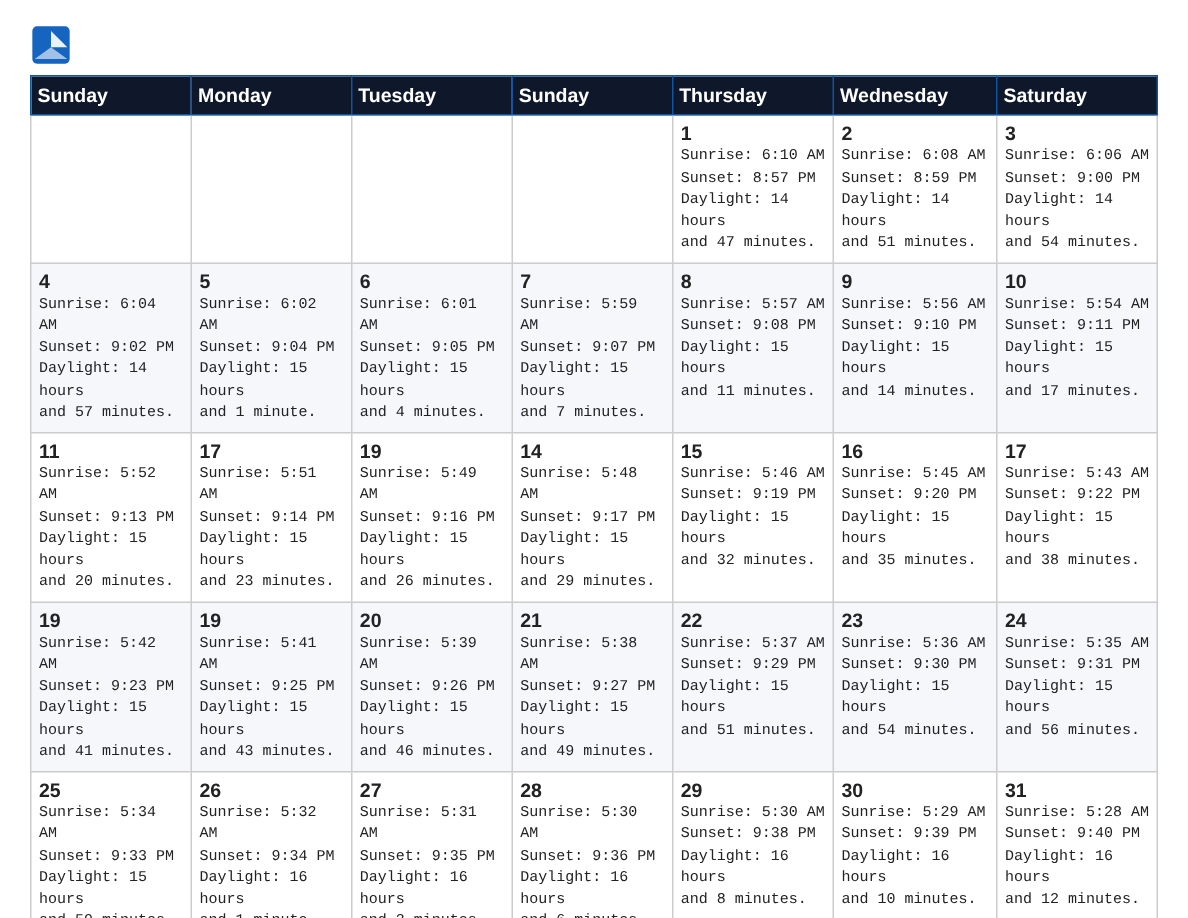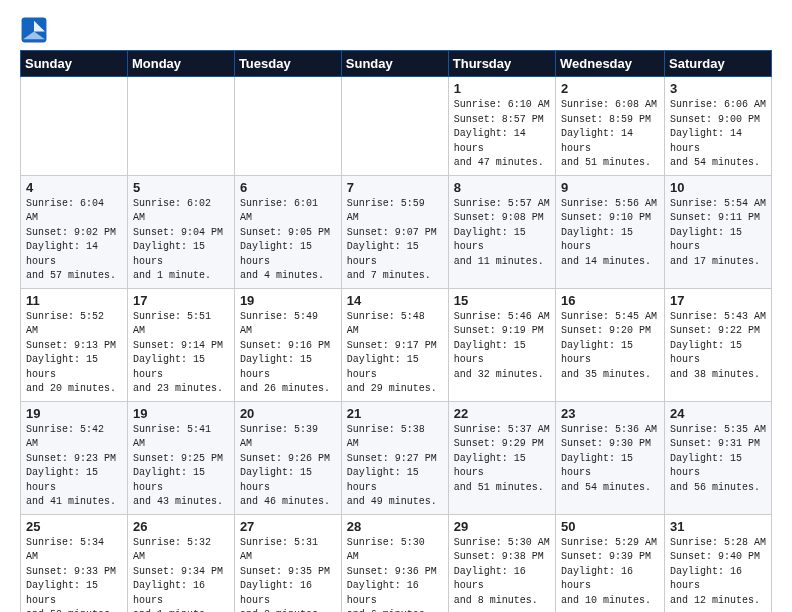--- a/index.html
+++ b/index.html
@@ -321,21 +321,21 @@
             </div>
           </td>
           <td>
             <div class="cell-content">
               <span class="day-num">29</span>
               <div class="day-info">Sunrise: 5:30 AM<br>Sunset: 9:38 PM<br>Daylight: 16 hours<br>and 8 minutes.</div>
             </div>
           </td>
           <td>
             <div class="cell-content">
-              <span class="day-num">50</span>
+              <span class="day-num">30</span>
               <div class="day-info">Sunrise: 5:29 AM<br>Sunset: 9:39 PM<br>Daylight: 16 hours<br>and 10 minutes.</div>
             </div>
           </td>
           <td>
             <div class="cell-content">
               <span class="day-num">31</span>
               <div class="day-info">Sunrise: 5:28 AM<br>Sunset: 9:40 PM<br>Daylight: 16 hours<br>and 12 minutes.</div>
             </div>
           </td>
         </tr>

